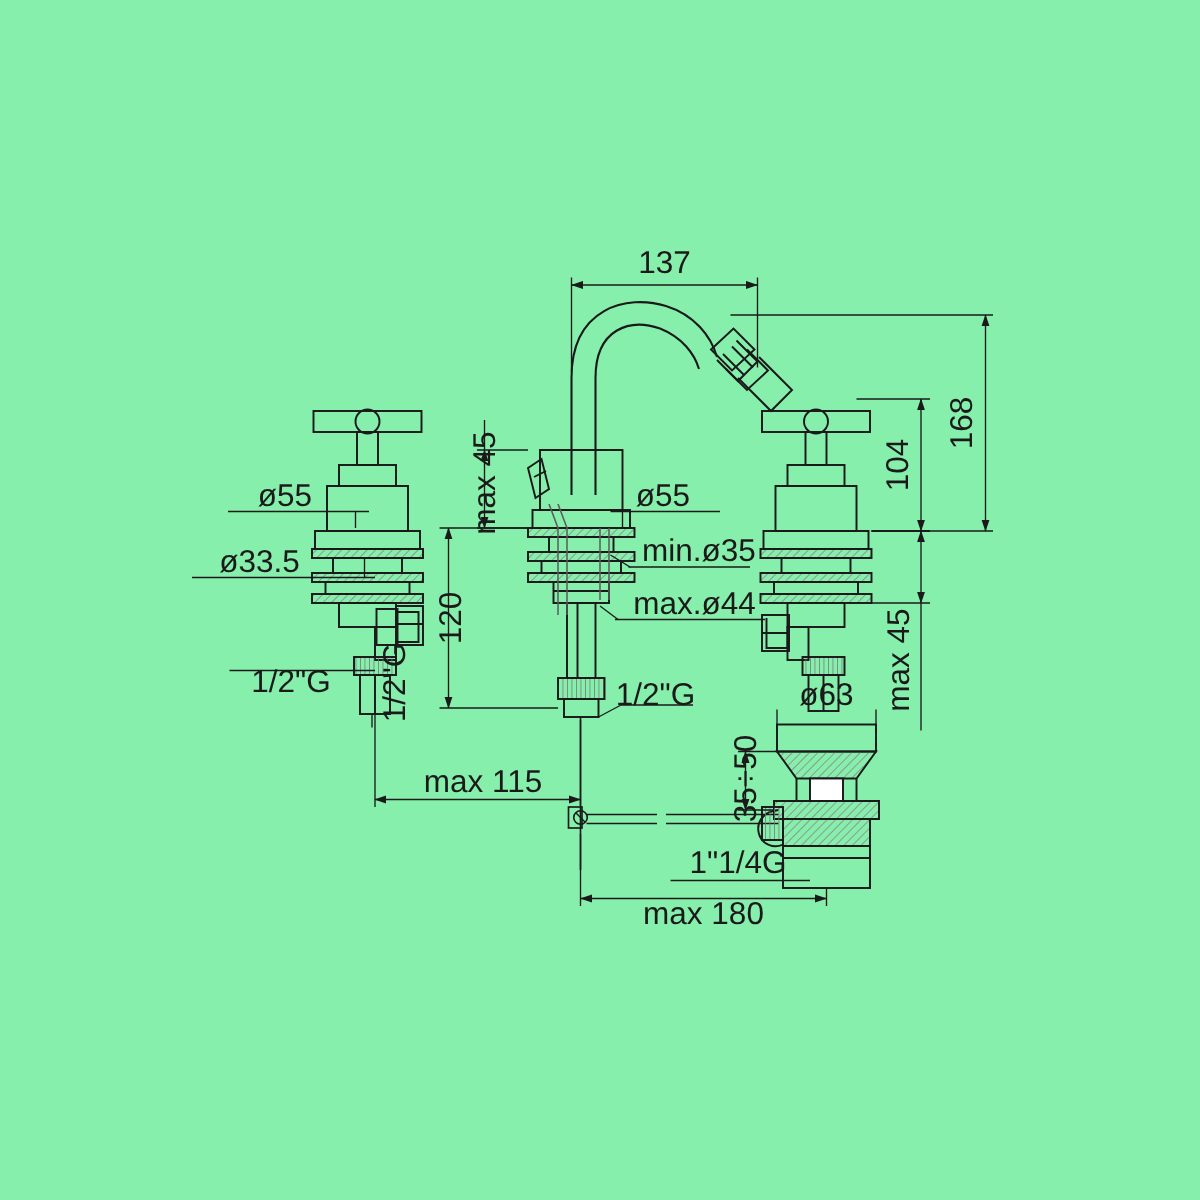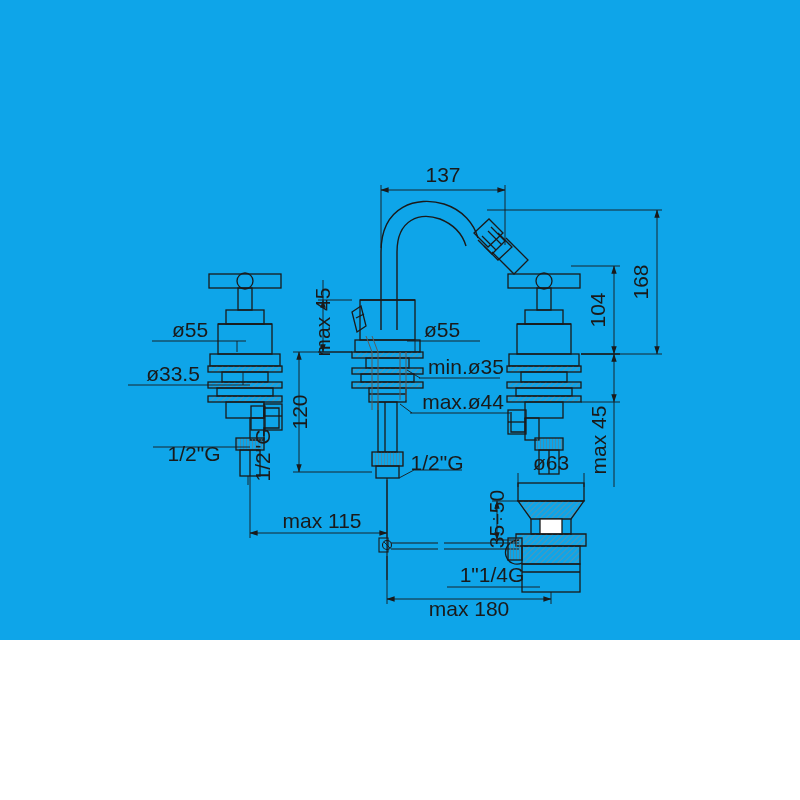--- a/index.html
+++ b/index.html
@@ -1,17 +1,17 @@
 <!DOCTYPE html>
 <html><head>
 <meta charset="utf-8">
 <style>
   html,body{margin:0;padding:0;background:#ffffff;}
   body{width:800px;height:800px;font-family:"Liberation Sans",sans-serif;overflow:hidden;}
-  #stage{position:relative;width:800px;height:640px;background:#0ea5e9;}
+  #stage{position:relative;width:800px;height:800px;background:#86efac;}
   svg{display:block;}
   .dimtext{font-family:"Liberation Sans",sans-serif;font-size:21px;fill:#1a1a1a;}
 </style>
 </head>
 <body>
 
 <div id="stage">
 <svg width="800" height="800" viewBox="0 0 800 800">
   <defs>
     <marker id="ar" markerWidth="9" markerHeight="9" refX="8.5" refY="3" orient="auto">

